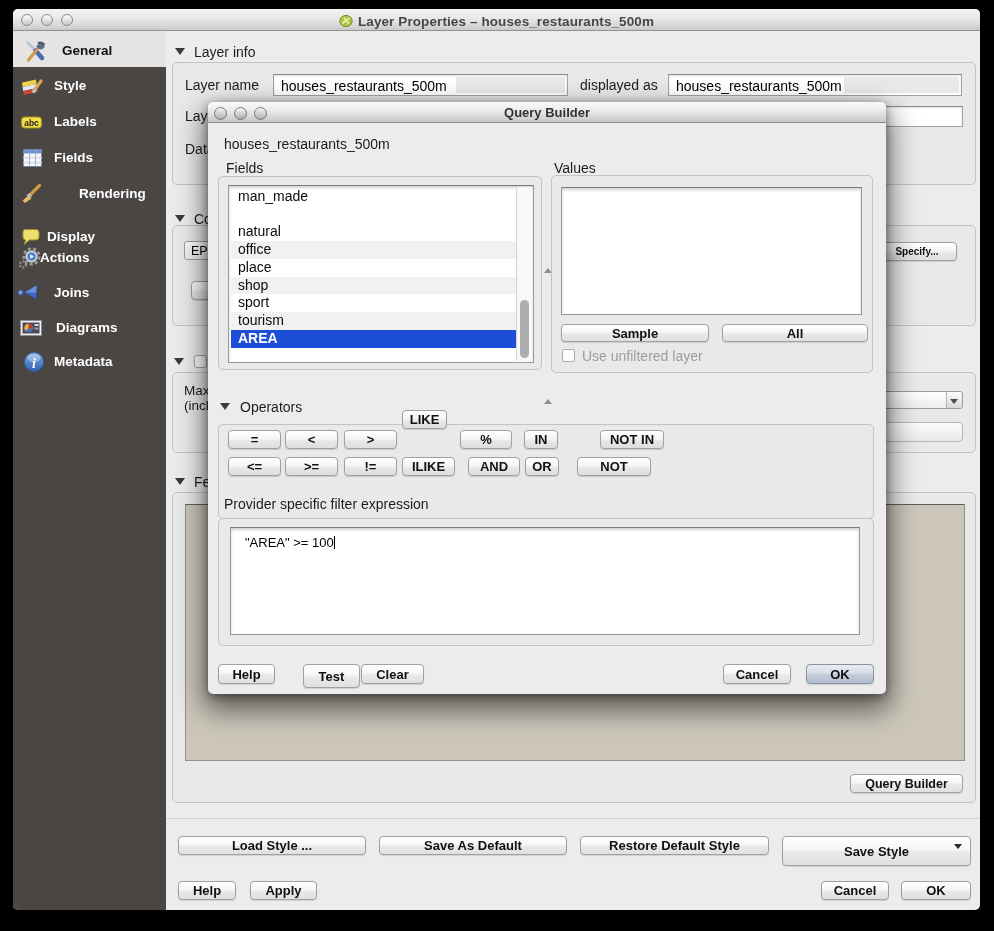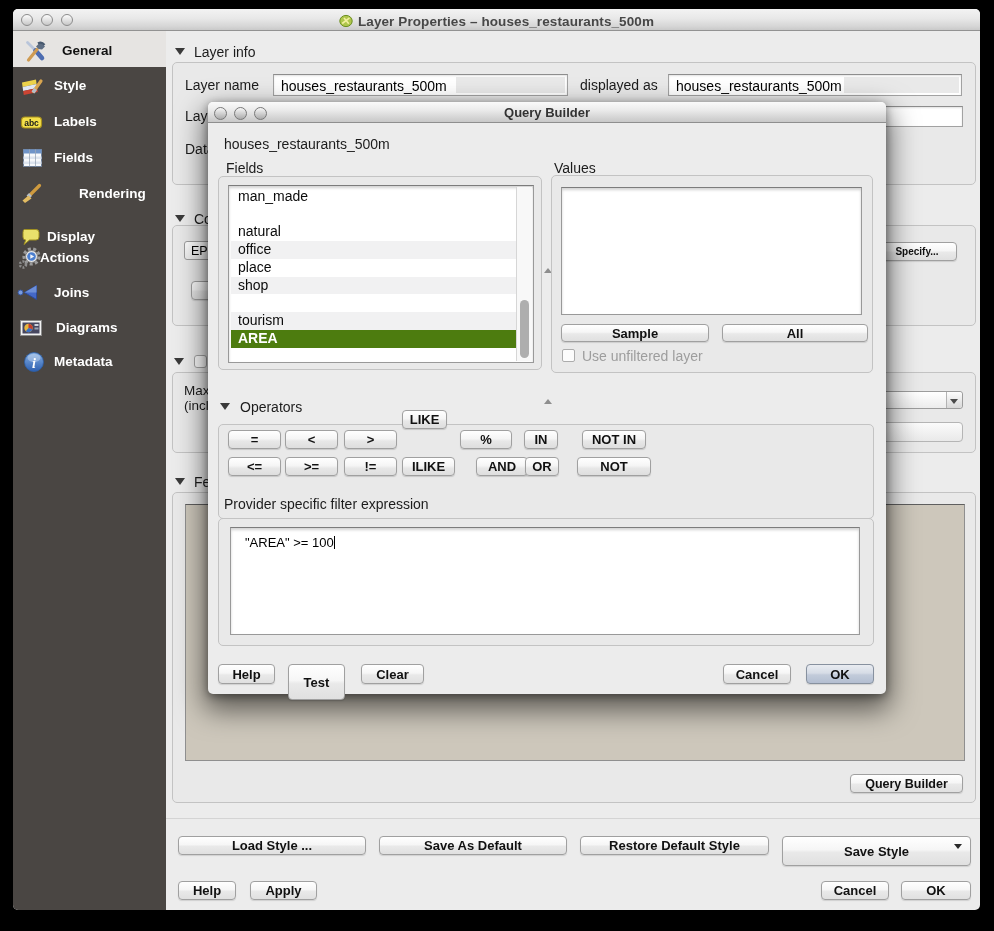--- a/index.html
+++ b/index.html
@@ -47,21 +47,21 @@
   border-bottom:1px solid #8e8e8e; }
 .dlight { position:absolute; top:4.5px; width:13px; height:13px; border-radius:50%;
   border:1px solid #787878; background:linear-gradient(180deg,#f7f7f7,#ababab); }
 #dlgtitle { position:absolute; top:3px; left:0; right:0; text-align:center;
   font-size:13px; font-weight:bold; color:#333; }
 .list { position:absolute; background:#fff; border:1px solid #999;
   border-top-color:#7c7c7c; box-shadow:inset 0 2px 3px rgba(0,0,0,0.18); }
 .lrow { position:absolute; left:2px; right:2px; height:17.8px; font-size:14px;
   color:#0a0a0a; padding-left:7px; line-height:17.8px; white-space:nowrap; }
 .stripe { background:#f1f1f2; }
-.lsel { background:#4d7c0f; color:#fff; font-weight:bold; }
+.lsel { background:#1d4ed8; color:#fff; font-weight:bold; }
 .opbtn { position:absolute; border:1px solid #a0a0a0; border-radius:4px;
   background:linear-gradient(180deg,#ffffff 0%,#f5f5f5 45%,#e7e7e7 60%,#dedede 100%);
   font-size:13px; font-weight:bold; color:#111; display:flex; align-items:center;
   justify-content:center; box-shadow:0 1px 1px rgba(0,0,0,0.15); height:19px; }
 .combo { position:absolute; background:linear-gradient(180deg,#ffffff,#ececec);
   border:1px solid #9c9c9c; border-radius:3px; overflow:hidden; font-size:12.5px; }
 </style>
 </head>
 <body>
 <div id="win">
@@ -241,20 +241,21 @@
   <div id="dlgbody">
     <div class="content-label" style="left:16px;top:34px;line-height:16px;">houses_restaurants_500m</div>
     <div class="content-label" style="left:18px;top:58px;line-height:16px;">Fields</div>
     <div class="groupbox" style="left:10px;top:74px;width:324px;height:194px;"></div>
     <div class="list" style="left:20px;top:83px;width:306px;height:178px;">
       <div class="lrow" style="top:1.5px;">man_made</div>
       <div class="lrow" style="top:37.1px;">natural</div>
       <div class="lrow stripe" style="top:54.9px;">office</div>
       <div class="lrow" style="top:72.7px;">place</div>
       <div class="lrow stripe" style="top:90.5px;">shop</div>
+      <div class="lrow" style="top:108.3px;">sport</div>
       <div class="lrow stripe" style="top:126.1px;">tourism</div>
       <div class="lrow lsel" style="top:143.9px;">AREA</div>
       <div style="position:absolute;right:1px;top:1px;bottom:1px;width:16px;background:#f8f8f8;border-left:1px solid #d6d6d6;">
         <div style="position:absolute;left:3px;top:113px;width:9px;height:58px;background:#aeaeae;border-radius:4.5px;"></div>
       </div>
     </div>
     <div style="position:absolute;left:336px;top:166px;width:0;height:0;border-left:4px solid transparent;border-right:4px solid transparent;border-bottom:5px solid #8e8e8e;"></div>
     <div style="position:absolute;left:336px;top:297px;width:0;height:0;border-left:4px solid transparent;border-right:4px solid transparent;border-bottom:5px solid #8e8e8e;"></div>
     <div class="content-label" style="left:346px;top:58px;line-height:16px;">Values</div>
     <div class="groupbox" style="left:343px;top:73px;width:322px;height:198px;"></div>
@@ -265,32 +266,32 @@
     <div class="content-label" style="left:374px;top:246px;line-height:16px;color:#9d9d9d;">Use unfiltered layer</div>
     <div class="tri" style="left:12px;top:301px;"></div>
     <div class="content-label" style="left:32px;top:297px;line-height:16px;">Operators</div>
     <div class="groupbox" style="left:10px;top:322px;width:656px;height:95px;"></div>
     <div class="opbtn" style="left:20px;top:328px;width:53px;">=</div>
     <div class="opbtn" style="left:77px;top:328px;width:53px;">&lt;</div>
     <div class="opbtn" style="left:136px;top:328px;width:53px;">&gt;</div>
     <div class="opbtn" style="left:194px;top:308px;width:45px;">LIKE</div>
     <div class="opbtn" style="left:252px;top:328px;width:52px;">%</div>
     <div class="opbtn" style="left:316px;top:328px;width:34px;">IN</div>
-    <div class="opbtn" style="left:374px;top:328px;width:64px;">NOT IN</div>
+    <div class="opbtn" style="left:392px;top:328px;width:64px;">NOT IN</div>
     <div class="opbtn" style="left:20px;top:355px;width:53px;">&lt;=</div>
     <div class="opbtn" style="left:77px;top:355px;width:53px;">&gt;=</div>
     <div class="opbtn" style="left:136px;top:355px;width:53px;">!=</div>
     <div class="opbtn" style="left:194px;top:355px;width:53px;">ILIKE</div>
-    <div class="opbtn" style="left:268px;top:355px;width:52px;">AND</div>
+    <div class="opbtn" style="left:260px;top:355px;width:52px;">AND</div>
     <div class="opbtn" style="left:317px;top:355px;width:34px;">OR</div>
     <div class="opbtn" style="left:369px;top:355px;width:74px;">NOT</div>
     <div class="content-label" style="left:16px;top:394px;line-height:16px;">Provider specific filter expression</div>
     <div class="groupbox" style="left:10px;top:416px;width:656px;height:128px;"></div>
     <div class="list" style="left:22px;top:425px;width:630px;height:108px;">
       <div style="position:absolute;left:14px;top:7px;font-size:13px;color:#000;">"AREA" &gt;= 100<span style="display:inline-block;width:1px;height:13px;background:#000;vertical-align:-2px;"></span></div>
     </div>
     <div class="btn" style="left:10px;top:562px;width:57px;height:20px;">Help</div>
-    <div class="btn" style="left:80px;top:562px;width:57px;height:36px;">Test</div>
+    <div class="btn" style="left:95px;top:562px;width:57px;height:24px;">Test</div>
     <div class="btn" style="left:153px;top:562px;width:63px;height:20px;">Clear</div>
     <div class="btn" style="left:515px;top:562px;width:68px;height:20px;">Cancel</div>
     <div class="btn btn-default" style="left:598px;top:562px;width:68px;height:20px;">OK</div>
   </div>
 </div>
 
 </body></html>

